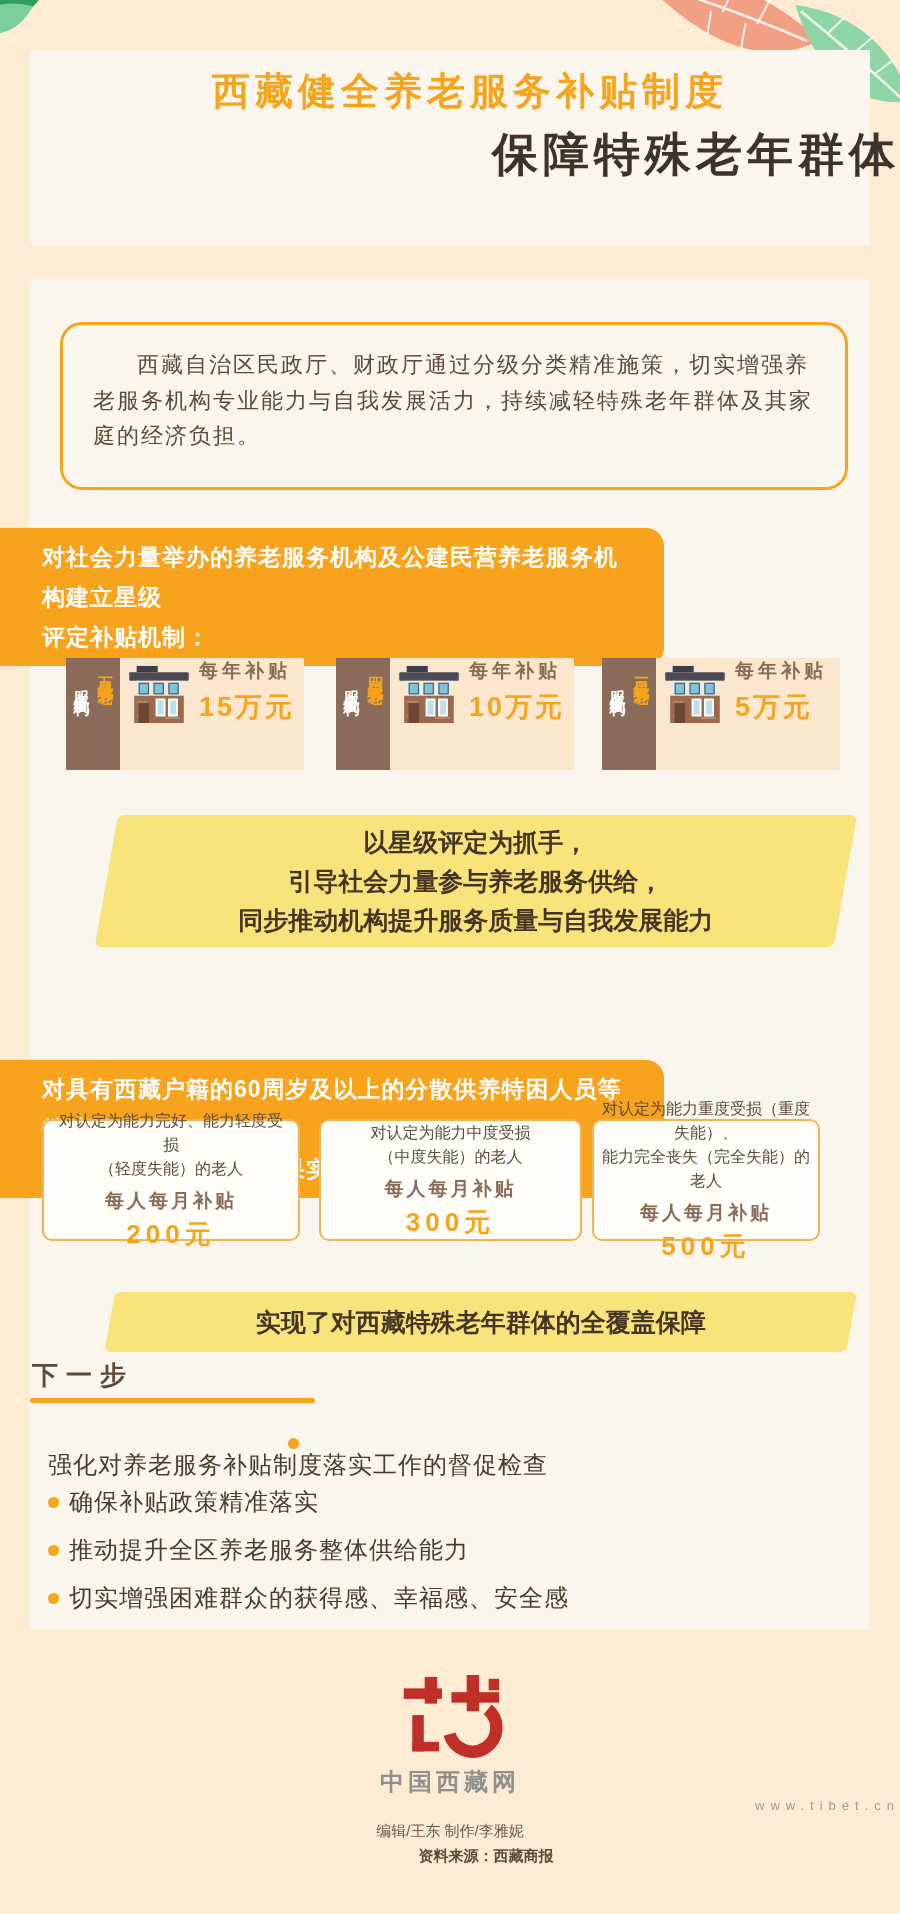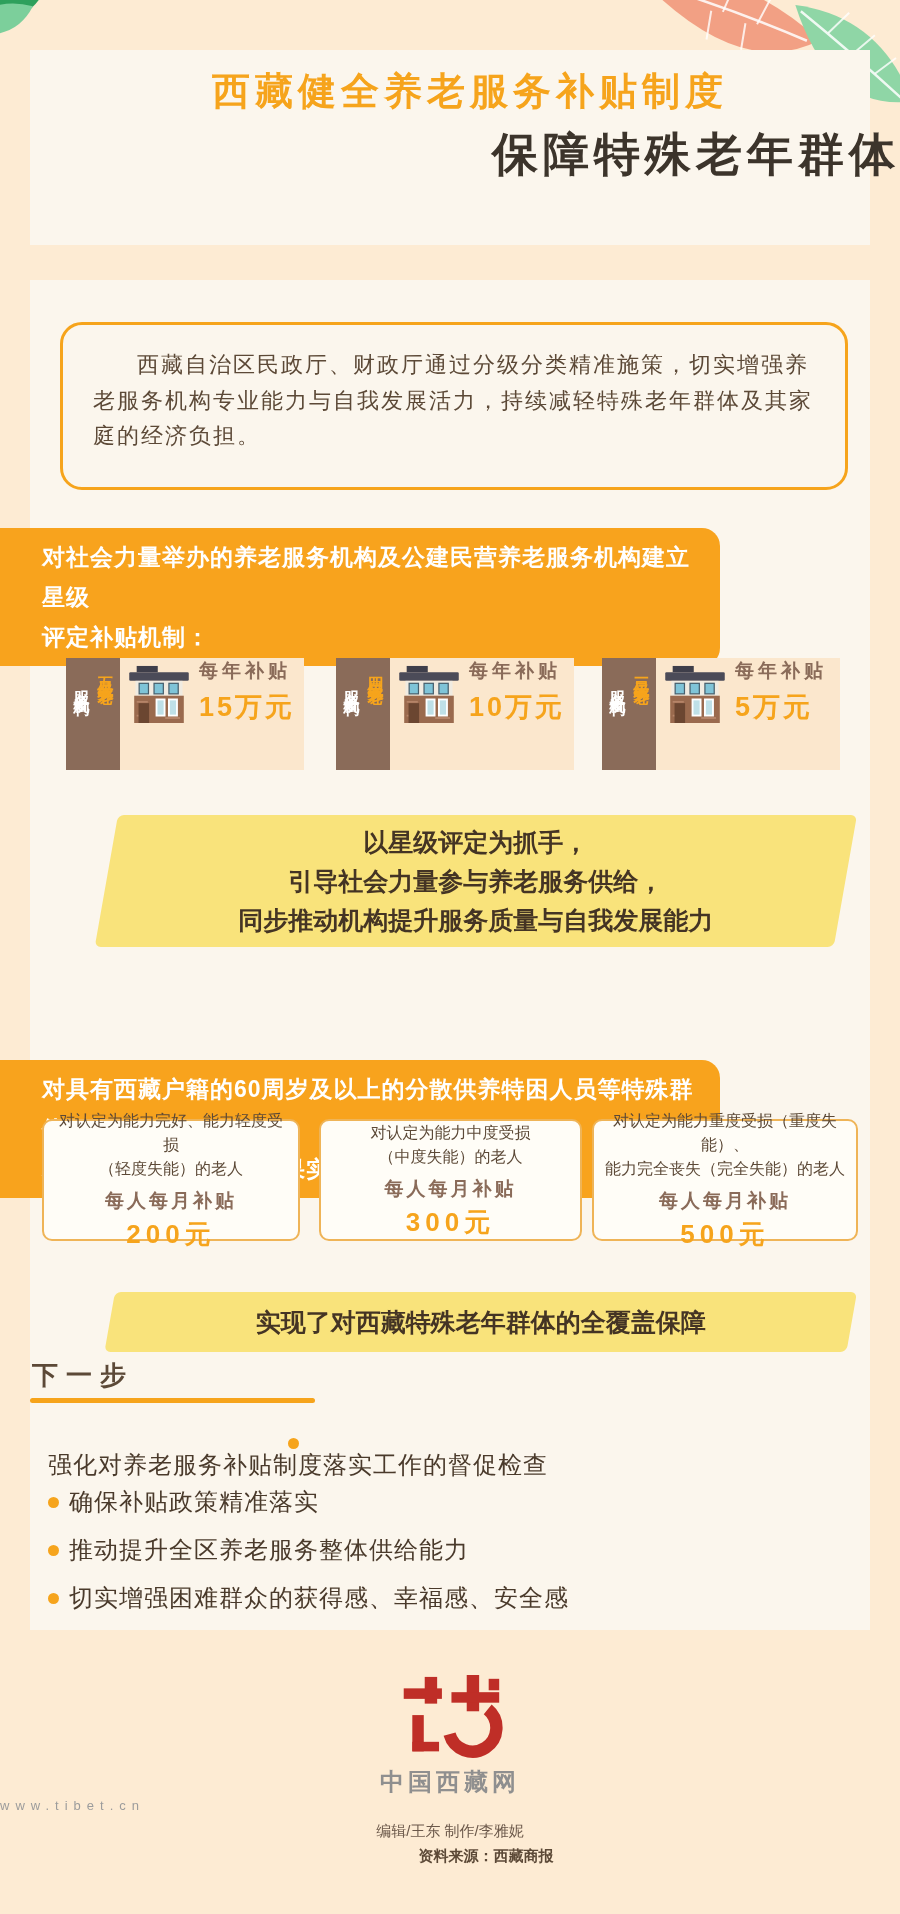--- a/index.html
+++ b/index.html
@@ -16,21 +16,21 @@
   .title2{position:absolute;left:0;top:124px;width:100%;text-align:right;
     font-size:46px;font-weight:900;letter-spacing:5px;color:var(--dark-title,#3c342b);}
   .leaf-tl{position:absolute;left:-14px;top:-16px;}
   .leaf-tr{position:absolute;left:600px;top:-6px;}
   
   .main-card{position:absolute;left:30px;top:280px;width:840px;height:1350px;background:var(--card-bg,#fbf6ed);}
   .intro-box{position:absolute;left:60px;top:322px;width:788px;height:168px;box-sizing:border-box;
     border:3px solid var(--accent-orange,#f6a41c);border-radius:22px;padding:22px 30px 0 30px;
     font-size:22px;letter-spacing:2px;line-height:1.62;color:var(--text-brown,#5c4937);text-indent:2em;}
   
-  .banner{position:absolute;left:0;width:720px;box-sizing:border-box;
+  .banner{position:absolute;left:0;width:664px;box-sizing:border-box;
     background:var(--banner-orange,#f8a31d);color:#ffffff;font-weight:700;
     font-size:23px;letter-spacing:1px;line-height:1.74;border-radius:0 18px 18px 0;
     padding:9px 24px 9px 42px;}
   .banner-1{top:528px;}
   .banner-2{top:1016px;margin-top:44px;}
   
   .star-card{position:absolute;top:658px;width:238px;height:112px;display:flex;}
   .star-card.c1{left:66px;} .star-card.c2{left:336px;} .star-card.c3{left:602px;}
   .tab{width:54px;background:var(--brown,#8a6b59);display:flex;justify-content:center;gap:3px;box-sizing:border-box;}
   .tab span{writing-mode:vertical-rl;text-orientation:upright;font-size:16px;font-weight:700;letter-spacing:3px;}
@@ -45,35 +45,35 @@
     display:flex;flex-direction:column;justify-content:center;}
   .hl-inner{transform:skewX(10deg);text-align:center;font-size:25px;font-weight:700;color:#443424;line-height:1.55;}
   .hl-1{left:118px;top:815px;width:739px;height:132px;}
   .hl-2{left:115px;top:1292px;width:742px;height:60px;}
   
   .sub-card{position:absolute;top:1119px;height:122px;box-sizing:border-box;
     background:#fffdf7;border:2px solid #efb457;border-radius:10px;
     display:flex;flex-direction:column;align-items:center;justify-content:center;text-align:center;padding:4px 8px;}
   .sub-card.s1{left:42px;width:258px;}
   .sub-card.s2{left:319px;width:263px;}
-  .sub-card.s3{left:592px;width:266px;}
+  .sub-card.s3{left:592px;width:228px;}
   .desc{font-size:16px;color:var(--text-brown,#5c4937);line-height:1.5;}
   .plabel{font-size:19px;font-weight:700;letter-spacing:3px;color:var(--brown,#8a6b59);margin-top:7px;}
   .pamount{font-size:26px;font-weight:800;letter-spacing:5px;color:var(--accent-orange,#f6a41c);margin-top:3px;}
   
   .next-heading{position:absolute;left:32px;top:1358px;font-size:26px;font-weight:700;letter-spacing:8px;color:var(--text-brown,#5c4937);}
   .next-underline{position:absolute;left:30px;top:1398px;width:285px;height:5px;background:var(--accent-orange,#f6a41c);border-radius:3px;}
   .bullet{position:absolute;left:48px;display:flex;align-items:center;font-size:24px;color:#4a3a2b;letter-spacing:1px;}
   .bullet .dot{width:11px;height:11px;border-radius:50%;background:var(--accent-orange,#f6a41c);margin-right:10px;flex:0 0 auto;}
   .bullet.b1{top:1438px;flex-direction:column;} .bullet.b2{top:1486px;} .bullet.b3{top:1534px;} .bullet.b4{top:1582px;}
   
   .footer-logo{position:absolute;left:398px;top:1675px;}
   .site-name{position:absolute;left:0;top:1766px;width:100%;text-align:center;
     font-size:24px;font-weight:700;letter-spacing:4px;color:#8f8f8f;}
-  .site-url{position:absolute;left:0;top:1798px;width:100%;text-align:left;
+  .site-url{position:absolute;left:0;top:1798px;width:100%;text-align:right;
     font-size:13px;letter-spacing:6px;color:#9c9c9c;}
   .credits{position:absolute;left:0;top:1822px;width:100%;text-align:center;
     font-size:15px;color:#6b584a;}
   .source{position:absolute;left:0;top:1847px;width:100%;text-align:center;
     font-size:15px;font-weight:700;color:var(--text-brown,#5c4937);padding-left:36px;}
 </style>
 </head>
 <body>
 
 <div class="page">

